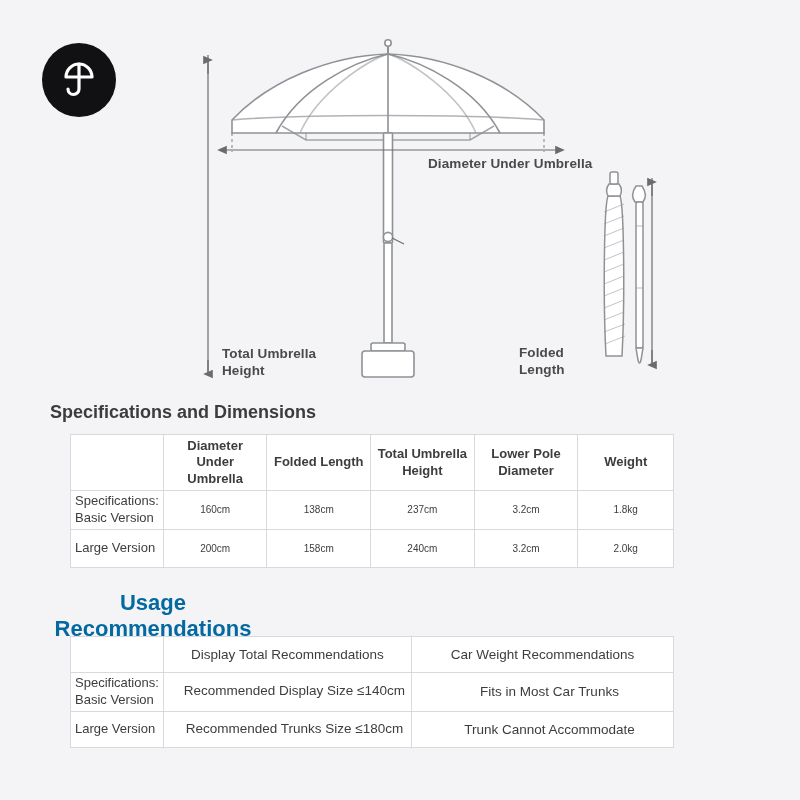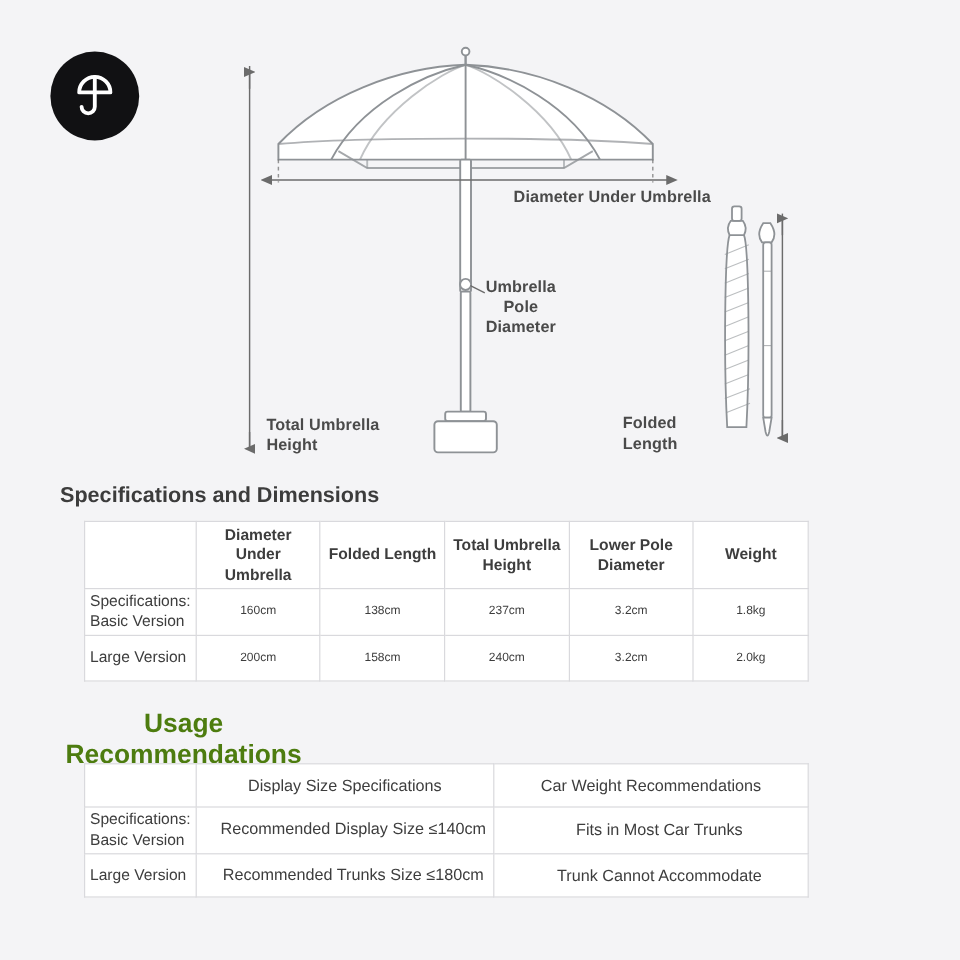--- a/index.html
+++ b/index.html
@@ -59,21 +59,21 @@
   }
   .sec-specs { left: 50px; top: 402px; }
 
   .usage-title {
     position: absolute;
     left: 38px;
     top: 590px;
     width: 230px;
     font-size: 22px;
     font-weight: 700;
-    color: #4d7c0f;
+    color: #0369a1;
     line-height: 1.2;
     text-align: center;
   }
 
   
   table {
     border-collapse: collapse;
     background: #ffffff;
     font-size: 13px;
     color: #3d3d3d;
@@ -241,21 +241,20 @@
 
     <g stroke="#6b6b6b" stroke-width="1.2">
       <line x1="652" y1="178" x2="652" y2="366"></line>
       <line x1="652" y1="182" x2="652" y2="196" marker-start="url(#arrU)"></line>
       <line x1="652" y1="350" x2="652" y2="365" marker-end="url(#arrD)"></line>
       <line x1="520" y1="360" x2="604" y2="360" stroke-opacity="0"></line>
     </g>
   </svg>
 
   <div class="dim-label lbl-diameter">Diameter Under Umbrella</div>
-  <div class="dim-label lbl-pole">Umbrella Pole Diameter</div>
   <div class="dim-label lbl-total">Total Umbrella Height</div>
   <div class="dim-label lbl-folded">Folded Length</div>
 </div>
 
 <div class="sec-title sec-specs">Specifications and Dimensions</div>
 
 <table class="spec-table">
   <colgroup>
     <col class="c0">
       <col class="c1">
@@ -298,21 +297,21 @@
 
 <table class="usage-table">
   <colgroup>
       <col class="u0">
       <col class="u1">
       <col class="u2">
     </colgroup>
   <thead>
     <tr>
       <th></th>
-      <th>Display Size Specifications</th>
+      <th>Display Total Recommendations</th>
       <th>Car Weight Recommendations</th>
     </tr>
   </thead>
   <tbody>
     <tr>
       <td class="rowhead">Specifications: Basic Version</td>
       <td class="two-line">Recommended Display Size ≤140cm</td>
       <td>Fits in Most Car Trunks</td>
     </tr>
     <tr>

